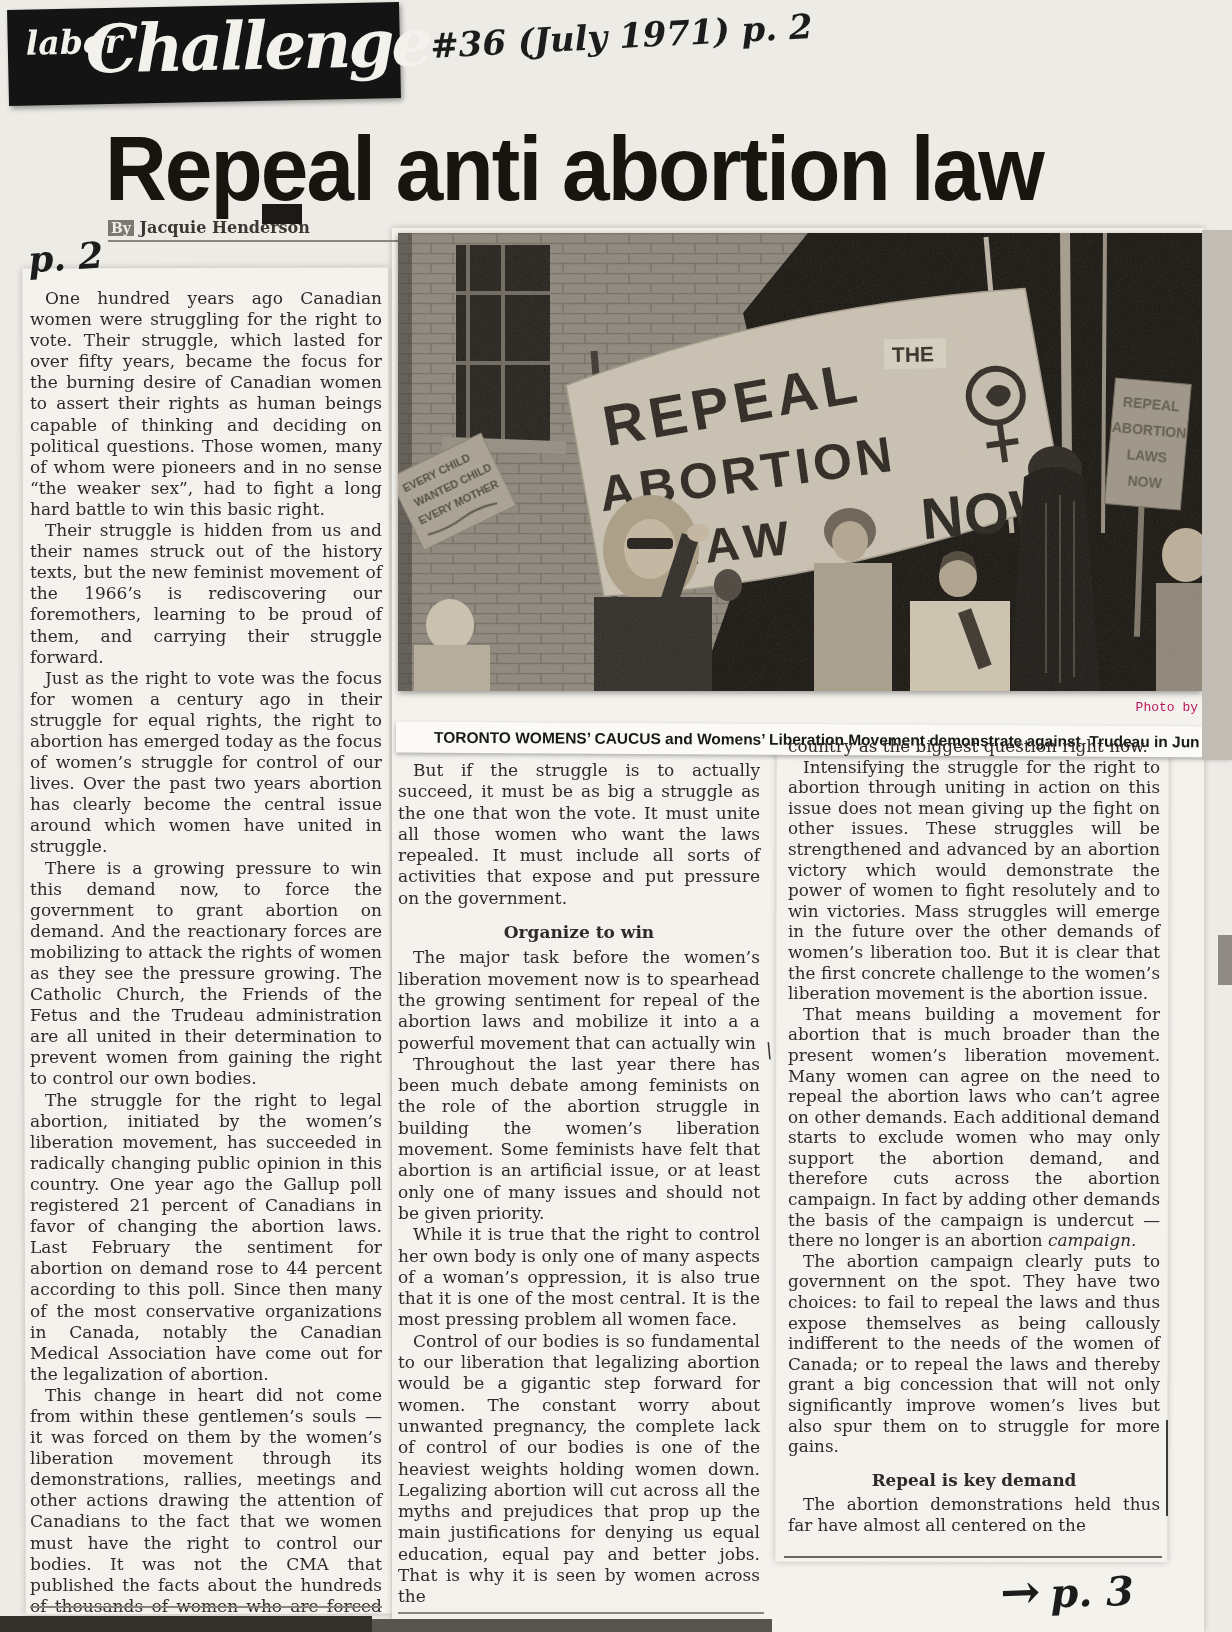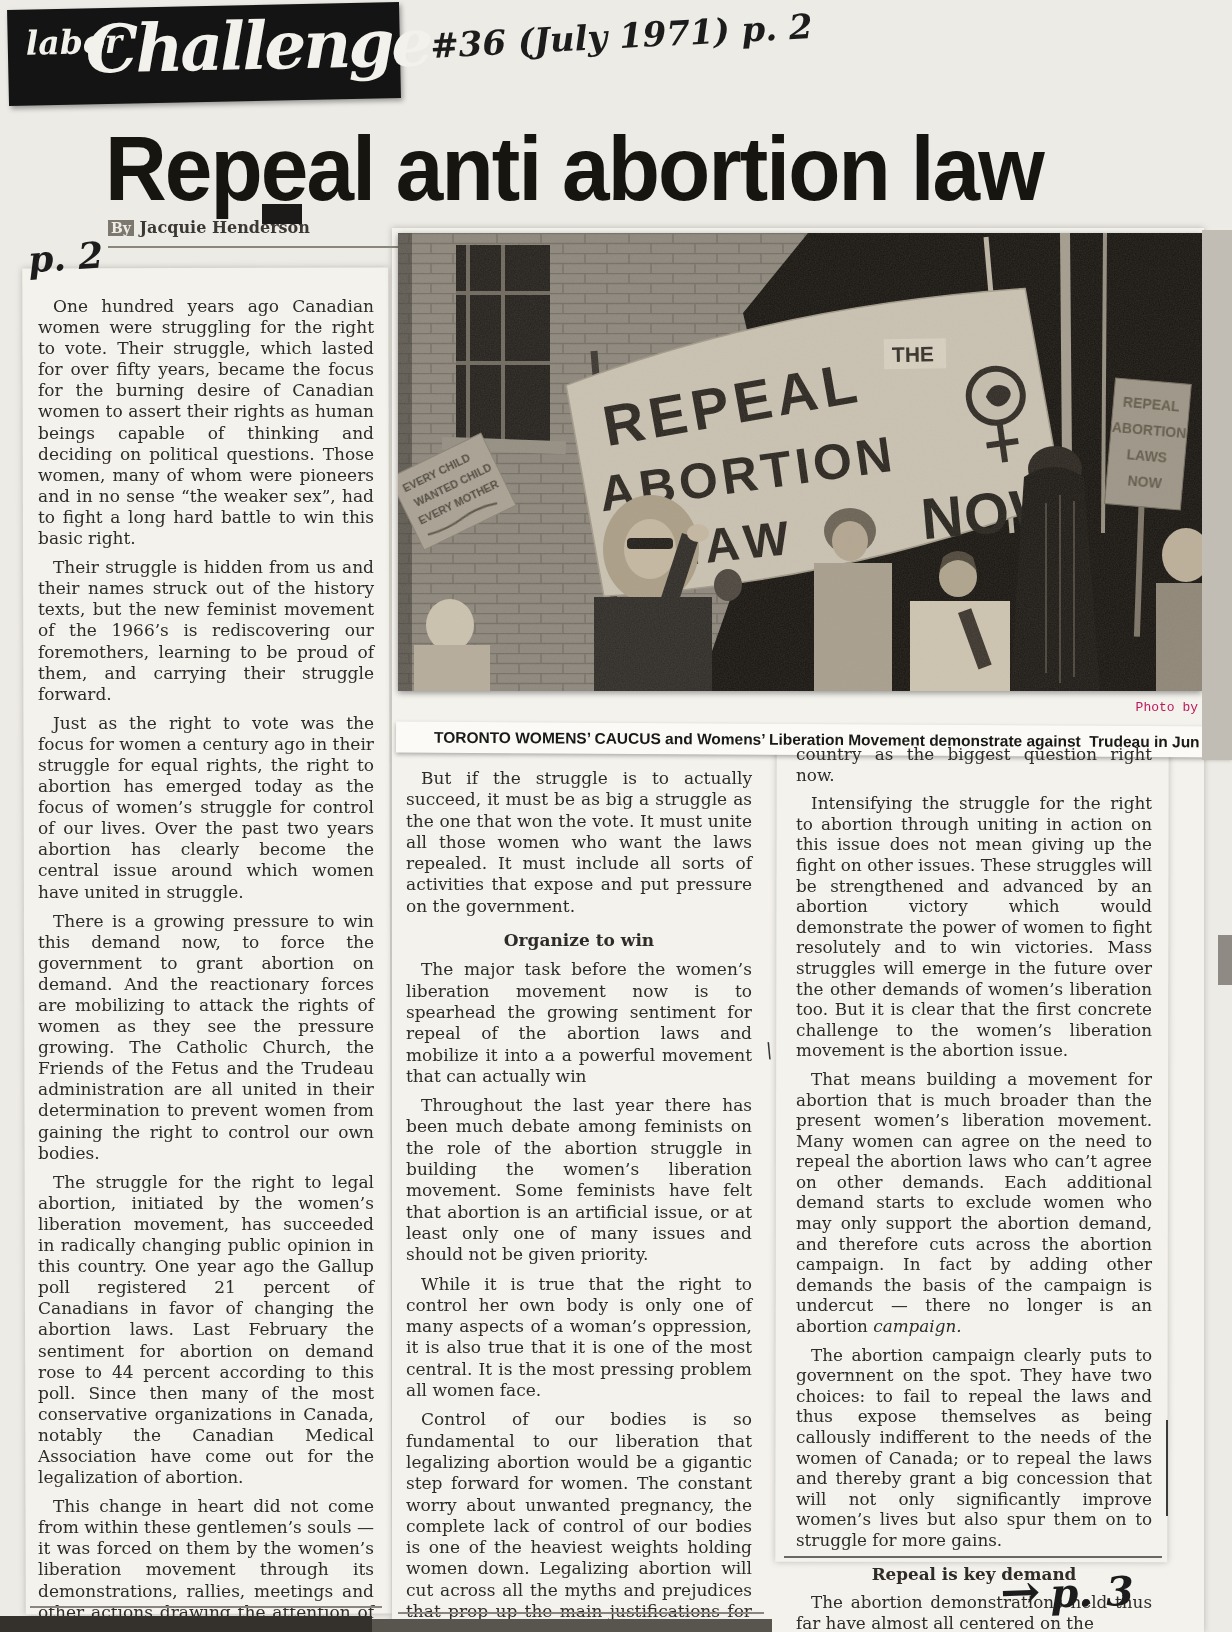--- a/index.html
+++ b/index.html
@@ -17,26 +17,26 @@
   .issue-note{position:absolute;left:430px;top:16px;font-size:34px;transform:rotate(-3deg);font-weight:bold;}
   .pnote{position:absolute;left:28px;top:236px;font-size:36px;transform:rotate(-4deg);font-weight:bold;}
   .footer-note{position:absolute;left:1000px;top:1562px;font-size:40px;transform:rotate(-2deg);font-weight:bold;}
   .footer-note .arr{font-size:48px;font-style:normal;letter-spacing:-4px;}
 
   .headline{position:absolute;left:105px;top:118px;white-space:nowrap;
             font-family:"Liberation Sans",sans-serif;font-weight:bold;font-size:90px;
             letter-spacing:-2px;color:#17150f;transform:scaleX(.95);transform-origin:left top;}
 
   .byline{position:absolute;left:108px;top:218px;width:298px;border-bottom:2px solid #8a867e;
-          padding-bottom:9px;font-size:16px;font-weight:bold;color:#3b3833;}
+          padding-bottom:3px;font-size:16px;font-weight:bold;color:#3b3833;}
   .byline .bychip{background:#7d786f;color:#efece5;padding:0 3px;font-size:14px;}
   .mark-black{position:absolute;left:262px;top:204px;width:40px;height:20px;background:#1b1a18;}
 
   .col{position:absolute;text-align:justify;}
-  .col p{margin:8px;text-indent:15px;}
+  .col p{margin:0;text-indent:15px;}
   .col p.noindent{text-indent:0;}
   .col-left{left:30px;top:288px;width:352px;font-size:17px;line-height:21.1px;}
   .col-mid{left:398px;top:760px;width:362px;font-size:17px;line-height:21.3px;}
   .col-right{left:788px;top:736px;width:372px;font-size:16.8px;line-height:20.6px;}
   .subhead{text-align:center;font-weight:bold;text-indent:0 !important;margin:13px 0 4px !important;}
   .rule{position:absolute;background:#8a867f;height:2px;}
   .vline{position:absolute;background:#3a3a38;width:2px;}
   .tickmark{position:absolute;left:766px;top:1038px;font-size:20px;color:#333;transform:rotate(12deg);}
 
   .photo-wrap{position:absolute;left:398px;top:233px;width:804px;height:458px;

